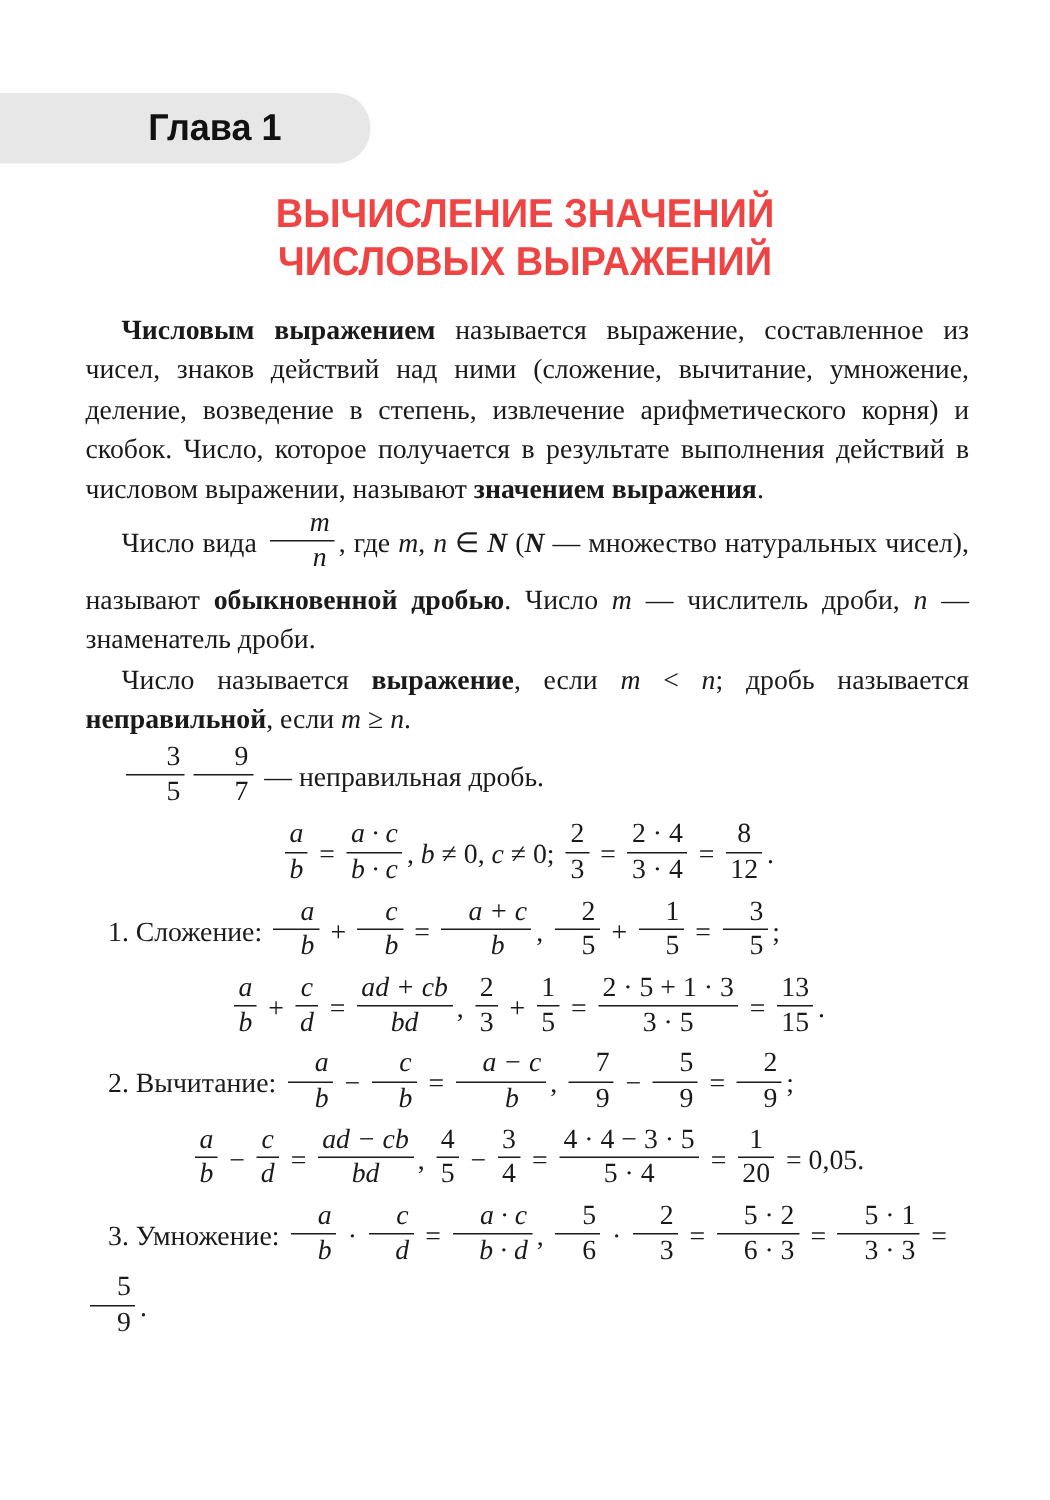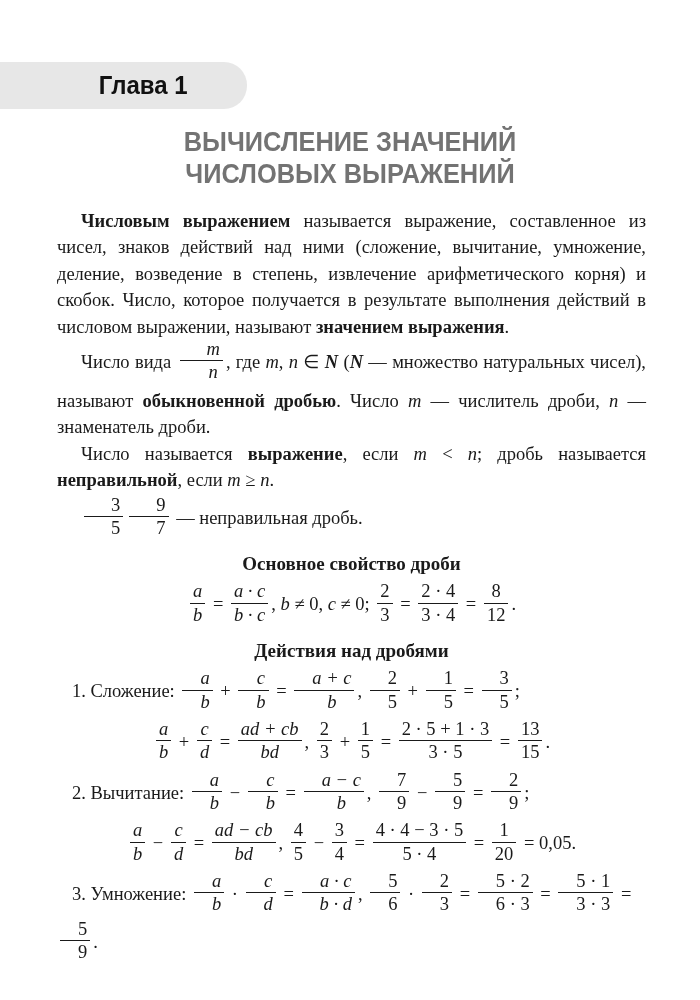--- a/index.html
+++ b/index.html
@@ -18,21 +18,21 @@
   }
   .chapter-tab span {
     font-family:"Liberation Sans", sans-serif; font-weight:bold;
     font-size:25px; color:#111; transform:scaleX(0.96);
   }
 
   
   .title {
     margin:0; padding-top:126px; text-align:center;
     font-family:"Liberation Sans", sans-serif; font-weight:bold;
-    font-size:27px; line-height:1.2; color:#737373;
+    font-size:27px; line-height:1.2; color:#ef4444;
   }
   .title .tline { display:block; transform:scaleX(0.94); }
 
   
   .content {
     margin:17px 54px 0 57px;
     font-size:18.5px; line-height:1.43; text-align:justify;
   }
   .para { margin:0; text-indent:24px; }
   .section-heading {
@@ -72,26 +72,24 @@
   <div class="content">
 
     <p class="para"><span class="b">Числовым выражением</span><span> называется выражение, составленное из чисел, знаков действий над ними (сложение, вычитание, умножение, деление, возведение в степень, извлечение арифметического корня) и скобок. Число, которое получается в результате выполнения действий в числовом выражении, называют </span><span class="b">значением выражения</span><span>.</span></p>
 
     <p class="para"><span>Число вида </span><span class="frac it"><span class="num">m</span><span class="den">n</span></span><span>, где </span><span class="it">m</span><span>, </span><span class="it">n</span><span> ∈ </span><span class="b it">N</span><span> (</span><span class="b it">N</span><span> — множество натуральных чисел), называют </span><span class="b">обыкновенной дробью</span><span>. Число </span><span class="it">m</span><span> — числитель дроби, </span><span class="it">n</span><span> — знаменатель дроби.</span></p>
 
     <p class="para"><span>Число называется </span><span class="b">выражение</span><span>, если </span><span class="it">m</span><span> &lt; </span><span class="it">n</span><span>; дробь называется </span><span class="b">неправильной</span><span>, если </span><span class="it">m</span><span> ≥ </span><span class="it">n</span><span>.</span></p>
 
     <p class="examples-line"><span class="frac"><span class="num">3</span><span class="den">5</span></span><span class="frac"><span class="num">9</span><span class="den">7</span></span><span> — неправильная дробь.</span></p>
 
-    <p class="section-heading">Основное свойство дроби</p>
 
 
     <p class="formula-line"><span class="frac it"><span class="num">a</span><span class="den">b</span></span><span> = </span><span class="frac it"><span class="num">a · c</span><span class="den">b · c</span></span><span>, </span><span class="it">b</span><span> ≠ 0, </span><span class="it">c</span><span> ≠ 0;  </span><span class="frac"><span class="num">2</span><span class="den">3</span></span><span> = </span><span class="frac"><span class="num">2 · 4</span><span class="den">3 · 4</span></span><span> = </span><span class="frac"><span class="num">8</span><span class="den">12</span></span><span>.</span></p>
 
-    <p class="section-heading">Действия над дробями</p>
 
     <p class="op-line"><span>1. Сложение:  </span><span class="frac it"><span class="num">a</span><span class="den">b</span></span><span> + </span><span class="frac it"><span class="num">c</span><span class="den">b</span></span><span> = </span><span class="frac it"><span class="num">a + c</span><span class="den">b</span></span><span>, </span><span class="frac"><span class="num">2</span><span class="den">5</span></span><span> + </span><span class="frac"><span class="num">1</span><span class="den">5</span></span><span> = </span><span class="frac"><span class="num">3</span><span class="den">5</span></span><span>;</span></p>
     <p class="op-continuation"><span class="frac it"><span class="num">a</span><span class="den">b</span></span><span> + </span><span class="frac it"><span class="num">c</span><span class="den">d</span></span><span> = </span><span class="frac it"><span class="num">ad + cb</span><span class="den">bd</span></span><span>, </span><span class="frac"><span class="num">2</span><span class="den">3</span></span><span> + </span><span class="frac"><span class="num">1</span><span class="den">5</span></span><span> = </span><span class="frac"><span class="num">2 · 5 + 1 · 3</span><span class="den">3 · 5</span></span><span> = </span><span class="frac"><span class="num">13</span><span class="den">15</span></span><span>.</span></p>
 
     <p class="op-line"><span>2. Вычитание:  </span><span class="frac it"><span class="num">a</span><span class="den">b</span></span><span> − </span><span class="frac it"><span class="num">c</span><span class="den">b</span></span><span> = </span><span class="frac it"><span class="num">a − c</span><span class="den">b</span></span><span>, </span><span class="frac"><span class="num">7</span><span class="den">9</span></span><span> − </span><span class="frac"><span class="num">5</span><span class="den">9</span></span><span> = </span><span class="frac"><span class="num">2</span><span class="den">9</span></span><span>;</span></p>
     <p class="op-continuation"><span class="frac it"><span class="num">a</span><span class="den">b</span></span><span> − </span><span class="frac it"><span class="num">c</span><span class="den">d</span></span><span> = </span><span class="frac it"><span class="num">ad − cb</span><span class="den">bd</span></span><span>, </span><span class="frac"><span class="num">4</span><span class="den">5</span></span><span> − </span><span class="frac"><span class="num">3</span><span class="den">4</span></span><span> = </span><span class="frac"><span class="num">4 · 4 − 3 · 5</span><span class="den">5 · 4</span></span><span> = </span><span class="frac"><span class="num">1</span><span class="den">20</span></span><span> = 0,05.</span></p>
 
     <p class="op-line"><span>3. Умножение:  </span><span class="frac it"><span class="num">a</span><span class="den">b</span></span><span> · </span><span class="frac it"><span class="num">c</span><span class="den">d</span></span><span> = </span><span class="frac it"><span class="num">a · c</span><span class="den">b · d</span></span><span>, </span><span class="frac"><span class="num">5</span><span class="den">6</span></span><span> · </span><span class="frac"><span class="num">2</span><span class="den">3</span></span><span> = </span><span class="frac"><span class="num">5 · 2</span><span class="den">6 · 3</span></span><span> = </span><span class="frac"><span class="num">5 · 1</span><span class="den">3 · 3</span></span><span> = </span><span class="frac"><span class="num">5</span><span class="den">9</span></span><span>.</span></p>
 
   </div>

